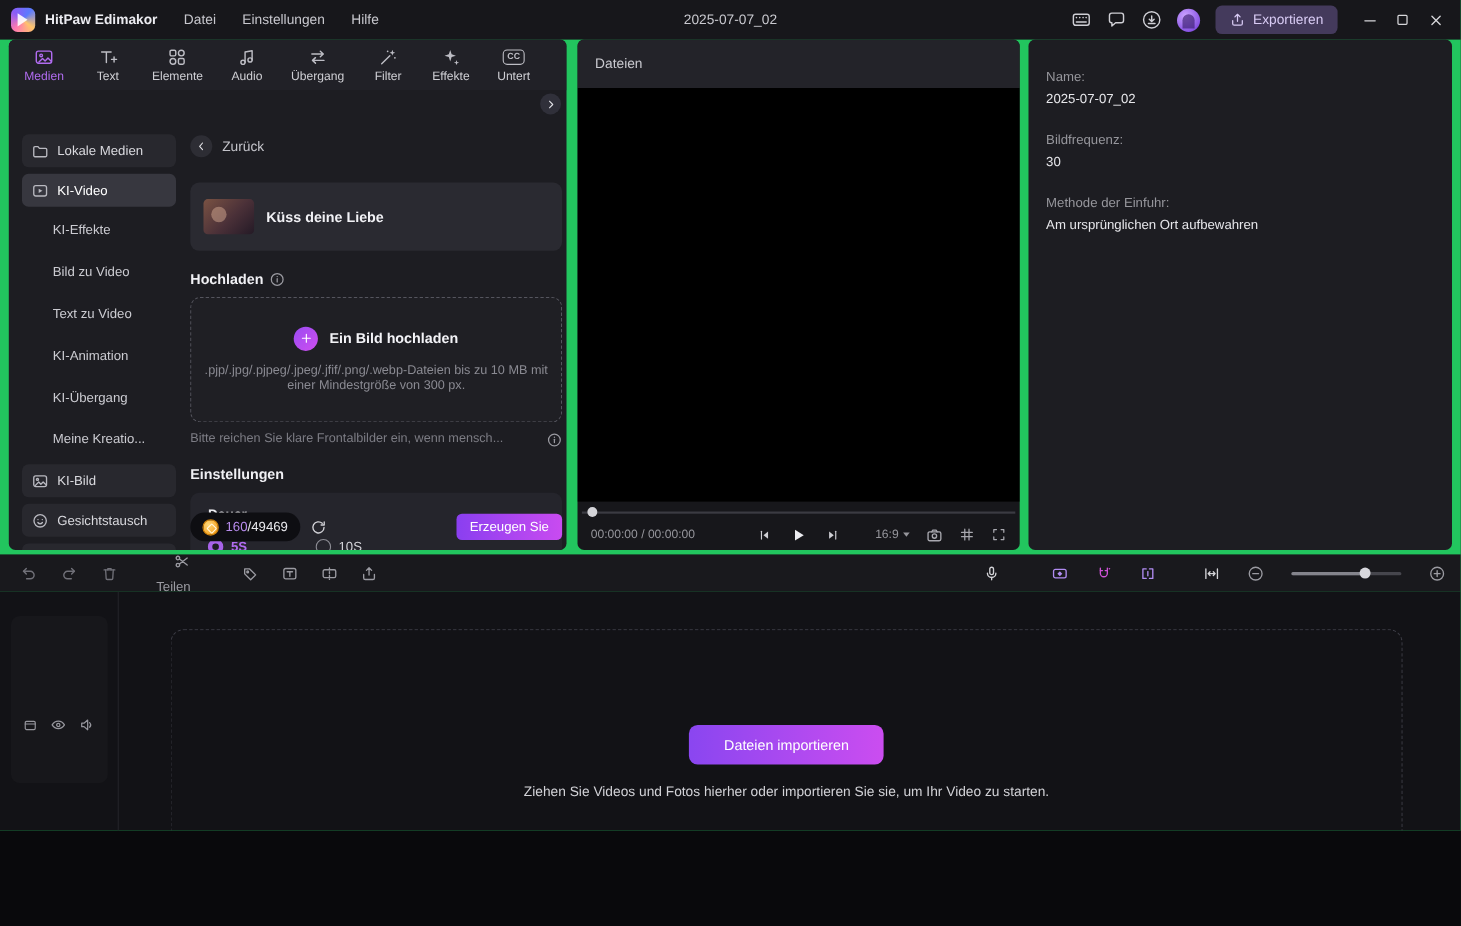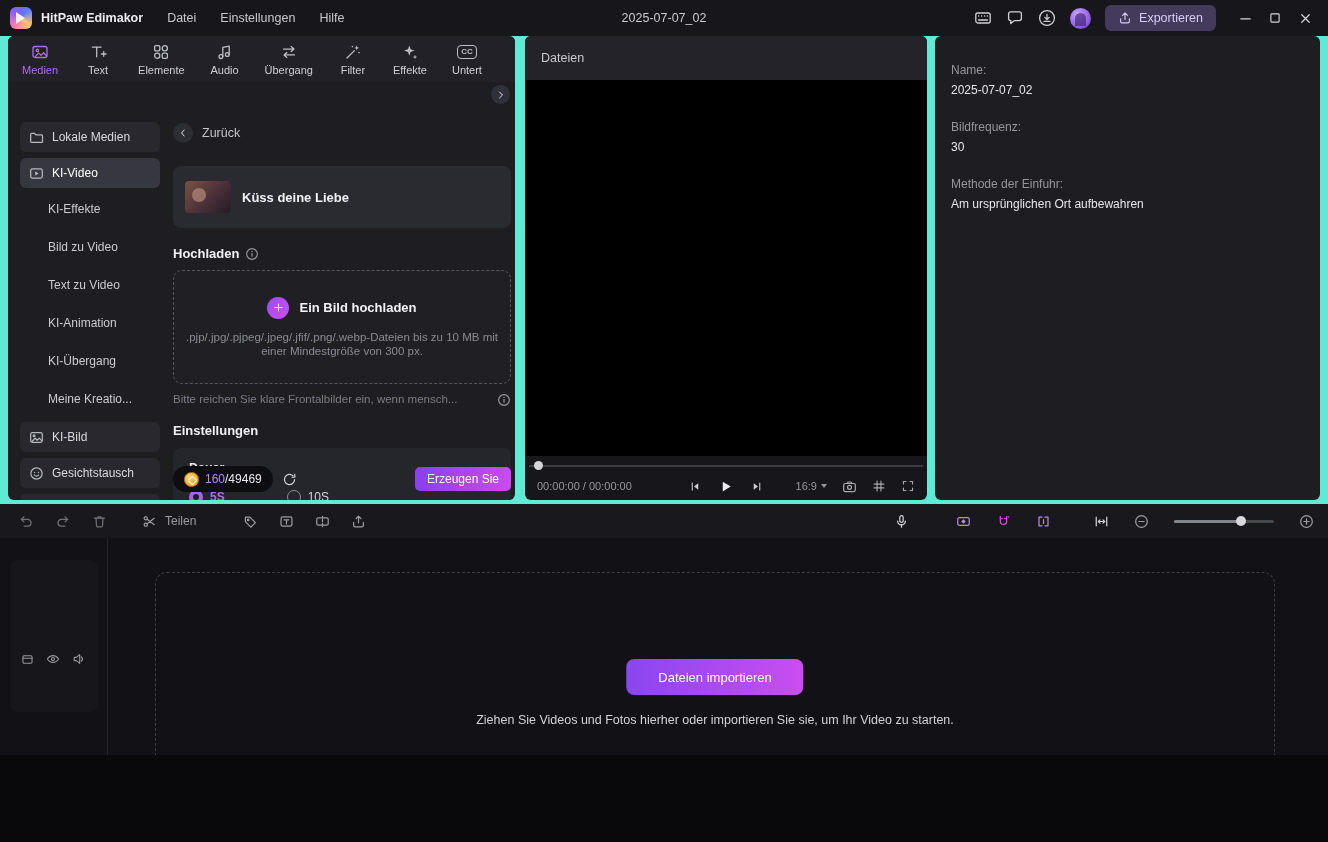--- a/index.html
+++ b/index.html
@@ -1,17 +1,17 @@
 <!DOCTYPE html>
 <html><head>
 <meta charset="utf-8">
 <style>
   *{margin:0;padding:0;box-sizing:border-box;}
   html,body{width:1328px;height:842px;background:#09090c;font-family:"Liberation Sans",sans-serif;}
-  .app{position:absolute;inset:0;width:1328px;height:755px;overflow:hidden;background:#5eead4;color:#d8d8dc;font-size:12px;}
+  .app{position:absolute;inset:0;width:1328px;height:755px;overflow:hidden;background:#22c55e;color:#d8d8dc;font-size:12px;}
   svg.ic{stroke:currentColor;fill:none;stroke-width:1.3;stroke-linecap:round;stroke-linejoin:round;display:block;}
 
   
   .titlebar{position:absolute;left:0;top:0;width:1328px;height:36px;background:#17171b;display:flex;align-items:center;}
   .logo{width:22px;height:22px;border-radius:6px;margin-left:10px;background:conic-gradient(from 220deg,#ff7ab0,#8a5cf6,#5b7bff,#ffc46b,#ff7ab0);position:relative;flex:0 0 auto;}
   .logo::after{content:"";position:absolute;left:6px;top:5px;border-left:9px solid #fff;border-top:6px solid transparent;border-bottom:6px solid transparent;opacity:.9;}
   .app-name{color:#ebebf0;font-weight:bold;font-size:12.5px;margin-left:9px;}
   .menu-item{color:#c7c7cd;font-size:12.5px;margin-left:24px;cursor:default;}
   .tb-title{position:absolute;left:0;right:0;text-align:center;color:#c9c9cf;font-size:12.5px;pointer-events:none;}
   .tb-right{position:absolute;right:0;top:0;height:36px;display:flex;align-items:center;padding-right:8px;gap:14px;}
@@ -93,21 +93,21 @@
   .details-tab{margin-left:8px;width:72px;display:flex;align-items:center;justify-content:center;color:#b16cf0;font-size:12.5px;position:relative;}
   .details-tab::after{content:"";position:absolute;left:50%;transform:translateX(-50%);bottom:0;width:40px;height:3px;border-radius:2px;background:#b16cf0;}
   .details-body{padding:24px 16px 0 16px;}
   .d-field{margin-bottom:16px;}
   .d-label{color:#96969c;font-size:12px;line-height:20px;}
   .d-value{color:#e6e6ea;font-size:12px;line-height:21px;}
 
   
   .t-toolbar{position:absolute;left:0;top:504px;width:1328px;height:34px;background:#19191d;display:flex;align-items:center;}
   .tt-left{display:flex;align-items:center;padding-left:18px;gap:21px;}
-  .tt-btn{display:flex;align-items:flex-start;gap:8px;color:#9b9ba2;}
+  .tt-btn{display:flex;align-items:flex-end;gap:8px;color:#9b9ba2;flex-direction:column;}
   .tt-btn.dim{color:#707078;}
   .tt-label{font-size:12px;color:#9b9ba2;}
   .gap-l{margin-left:14px;}
   .gap-xl{margin-left:26px;}
   .tt-right{margin-left:auto;display:flex;align-items:center;padding-right:14px;gap:25px;}
   .c-purple{color:#b18cf2;}
   .c-magenta{color:#d052d8;}
   .c-light{color:#d4d4d8;}
   .zoom-slider{width:100px;height:12px;position:relative;}
   .zs-track{position:absolute;left:0;right:0;top:5px;height:2.5px;border-radius:2px;background:#46464d;}

